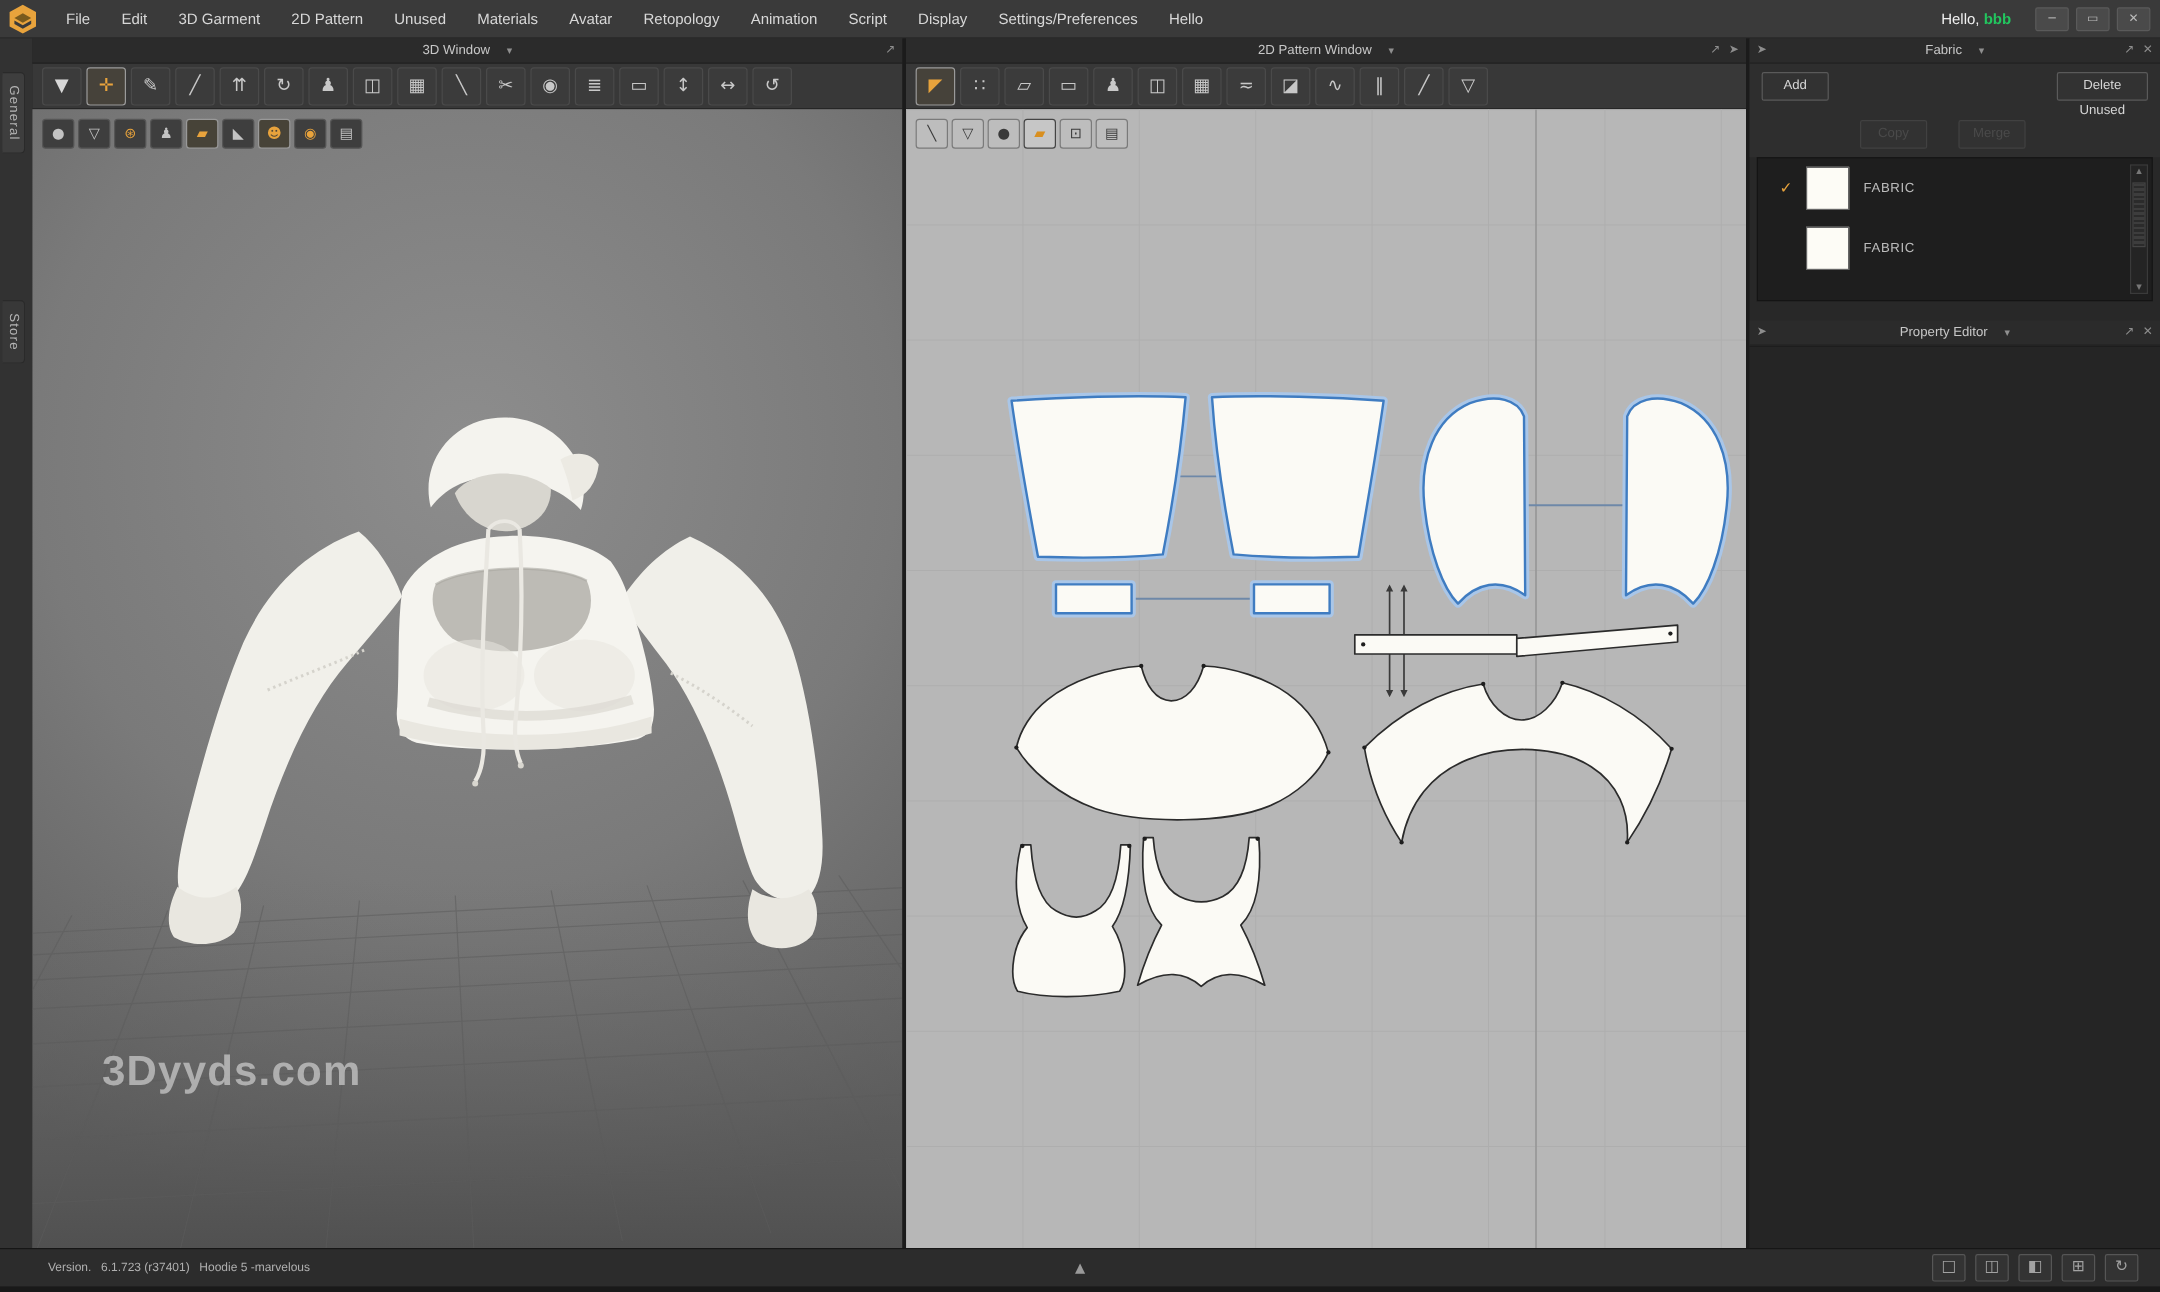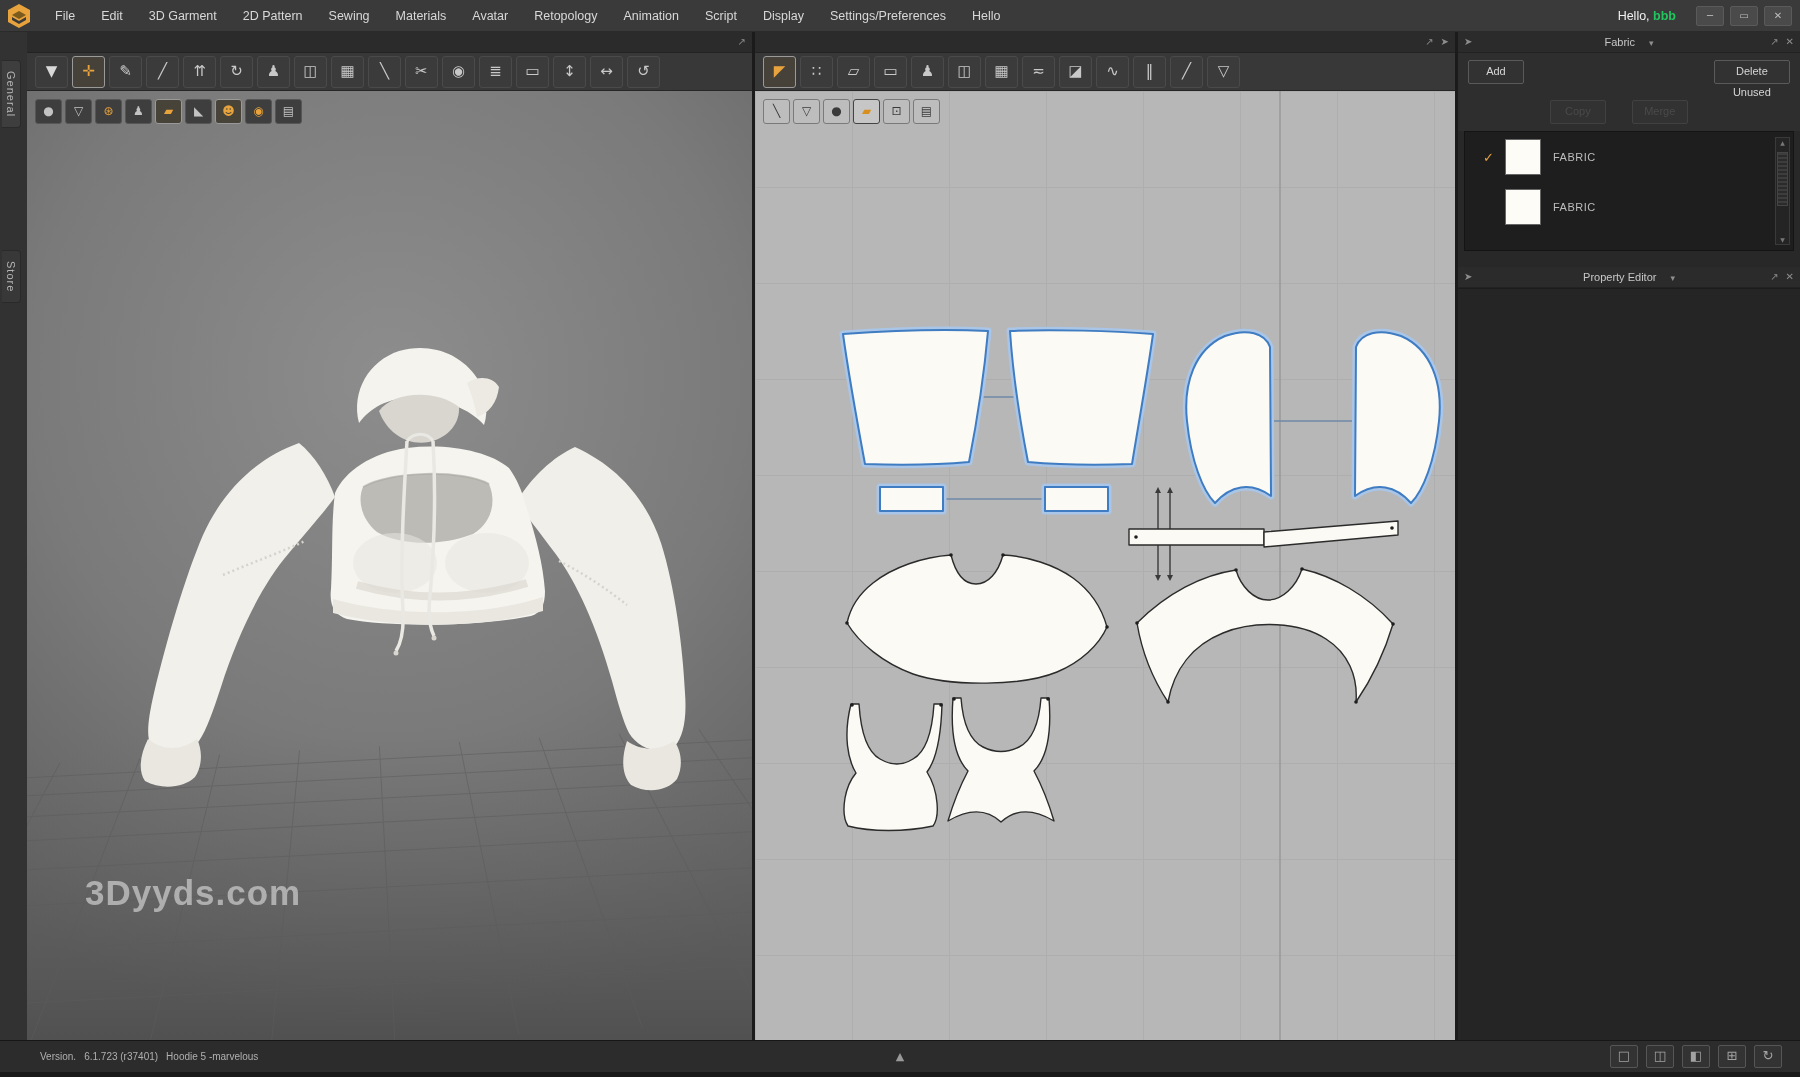--- a/index.html
+++ b/index.html
@@ -110,21 +110,21 @@
     <svg id="logo" viewBox="0 0 26 26">
       <polygon points="13,1 24,7 24,19 13,25 2,19 2,7" fill="#e8a33c"></polygon>
       <polygon points="13,8 20,12 13,16 6,12" fill="#7a5a1d"></polygon>
       <polygon points="6,14 13,18 20,14 20,17 13,21 6,17" fill="#3a3a3a"></polygon>
     </svg>
     <nav style="display:flex;">
       <span class="menu-item">File</span>
       <span class="menu-item">Edit</span>
       <span class="menu-item">3D Garment</span>
       <span class="menu-item">2D Pattern</span>
-      <span class="menu-item">Sewing</span>
+      <span class="menu-item">Unused</span>
       <span class="menu-item">Materials</span>
       <span class="menu-item">Avatar</span>
       <span class="menu-item">Retopology</span>
       <span class="menu-item">Animation</span>
       <span class="menu-item">Script</span>
       <span class="menu-item">Display</span>
       <span class="menu-item">Settings/Preferences</span>
       <span class="menu-item">Hello</span>
     </nav>
     <div id="mb-right">
@@ -135,20 +135,21 @@
     </div>
   </header>
 
   <aside id="sidetabs">
     <div class="vtab" id="vtab-general">General</div>
     <div class="vtab" id="vtab-store">Store</div>
   </aside>
 
   <section class="panel" id="panel3d">
     <div class="phead">
+      <div class="ph-title"><span>3D Window</span><span class="dd glyph">▾</span></div>
       <div class="ph-icons">
           <span class="glyph">↗</span>
         </div>
     </div>
     <div class="ptool">
       <span class="tool accent glyph">▼</span>
       <span class="tool sel glyph">✛</span>
       <span class="tool glyph">✎</span>
       <span class="tool glyph">╱</span>
       <span class="tool glyph">⇈</span>
@@ -240,20 +241,21 @@
         </g>
       </svg>
       <div id="watermark">3Dyyds.com</div>
     </div>
   </section>
 
   <div class="gap" style="left:752px;"></div>
 
   <section class="panel" id="panel2d">
     <div class="phead">
+      <div class="ph-title"><span>2D Pattern Window</span><span class="dd glyph">▾</span></div>
       <div class="ph-icons">
         <span class="glyph">↗</span>
         <span class="glyph">➤</span>
       </div>
     </div>
     <div class="ptool">
       <span class="tool sel glyph">◤</span>
       <span class="tool glyph">∷</span>
       <span class="tool glyph">▱</span>
       <span class="tool glyph">▭</span>

